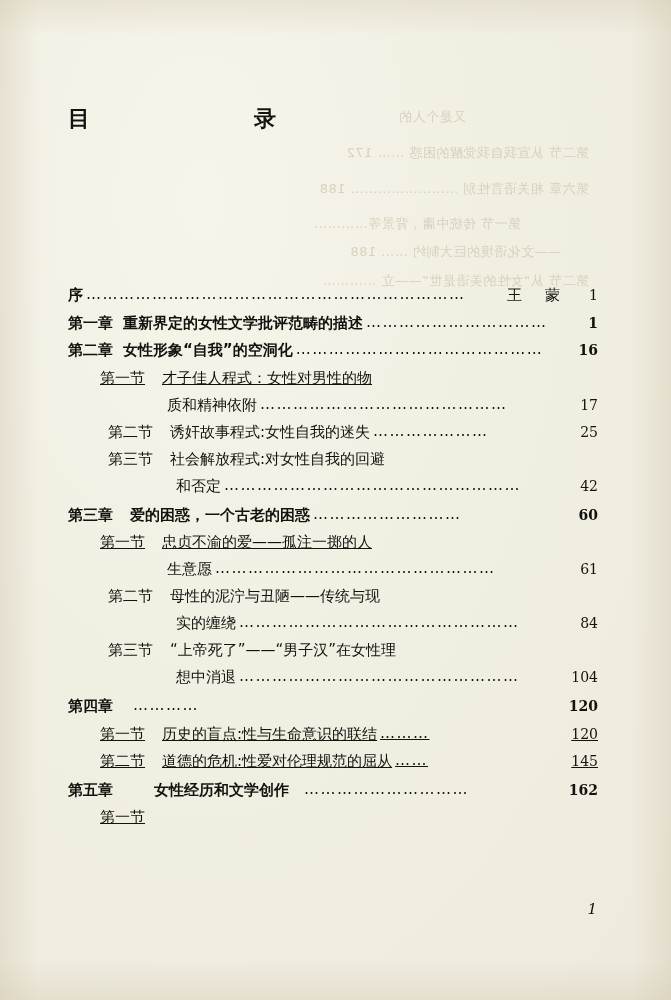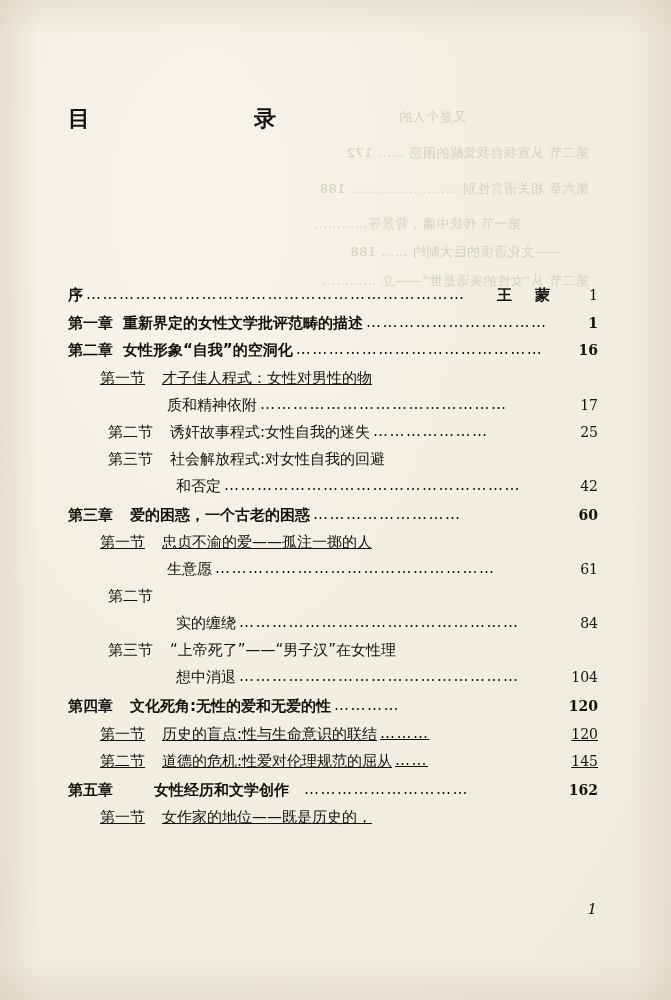--- a/index.html
+++ b/index.html
@@ -111,23 +111,23 @@
     flex: 0 0 auto;
     width: 34px;
     text-align: right;
     font-size: 14px;
     font-family: "DejaVu Serif", "Liberation Serif", serif;
   }
   .pg.b { font-weight: bold; }
 
   .author {
     flex: 0 0 auto;
-    font-weight: bold;
+    font-weight: normal;
     letter-spacing: 4px;
-    margin-right: 10px;
+    margin-right: 0;
   }
 
   
   .ind1 { padding-left: 0px; }
   .ind2 { padding-left: 32px; text-decoration: underline; }
   .ind3 { padding-left: 40px; }
   .cont2 { padding-left: 99px; }
   .cont3 { padding-left: 108px; }
 
   .folio {
@@ -255,20 +255,21 @@
       <span class="txt">生意愿</span>
       <span class="dots">
           <span>……………………………………………</span>
         </span>
       <span class="pg">61</span>
     </div>
 
     <div class="row sub ind3">
       <span class="lbl thin">第二节</span>
       <span class="gap-md"></span>
+      <span class="txt">母性的泥泞与丑陋——传统与现</span>
       <span class="dots">
           <span></span>
         </span>
       <span class="pg"></span>
     </div>
     <div class="row sub cont3">
       <span class="txt">实的缠绕</span>
       <span class="dots">
           <span>……………………………………………</span>
         </span>
@@ -288,21 +289,20 @@
       <span class="txt">想中消退</span>
       <span class="dots">
           <span>……………………………………………</span>
         </span>
       <span class="pg">104</span>
     </div>
 
     <div class="row ind1" style="margin-top:14px;">
       <span class="lbl">第四章</span>
       <span class="gap-md"></span>
-      <span class="txt b">文化死角:无性的爱和无爱的性</span>
       <span class="dots">
           <span>…………</span>
         </span>
       <span class="pg b">120</span>
     </div>
 
     <div class="row sub ind2">
       <span class="lbl thin">第一节</span>
       <span class="gap-md"></span>
       <span class="txt">历史的盲点:性与生命意识的联结</span>
@@ -328,21 +328,20 @@
       <span class="txt b">女性经历和文学创作</span>
       <span class="dots">
           <span>…………………………</span>
         </span>
       <span class="pg b">162</span>
     </div>
 
     <div class="row sub ind2">
       <span class="lbl thin">第一节</span>
       <span class="gap-md"></span>
-      <span class="txt">女作家的地位——既是历史的，</span>
       <span class="dots">
           <span></span>
         </span>
       <span class="pg"></span>
     </div>
 
   </div>
 
   <div class="folio">1</div>
 </div>

